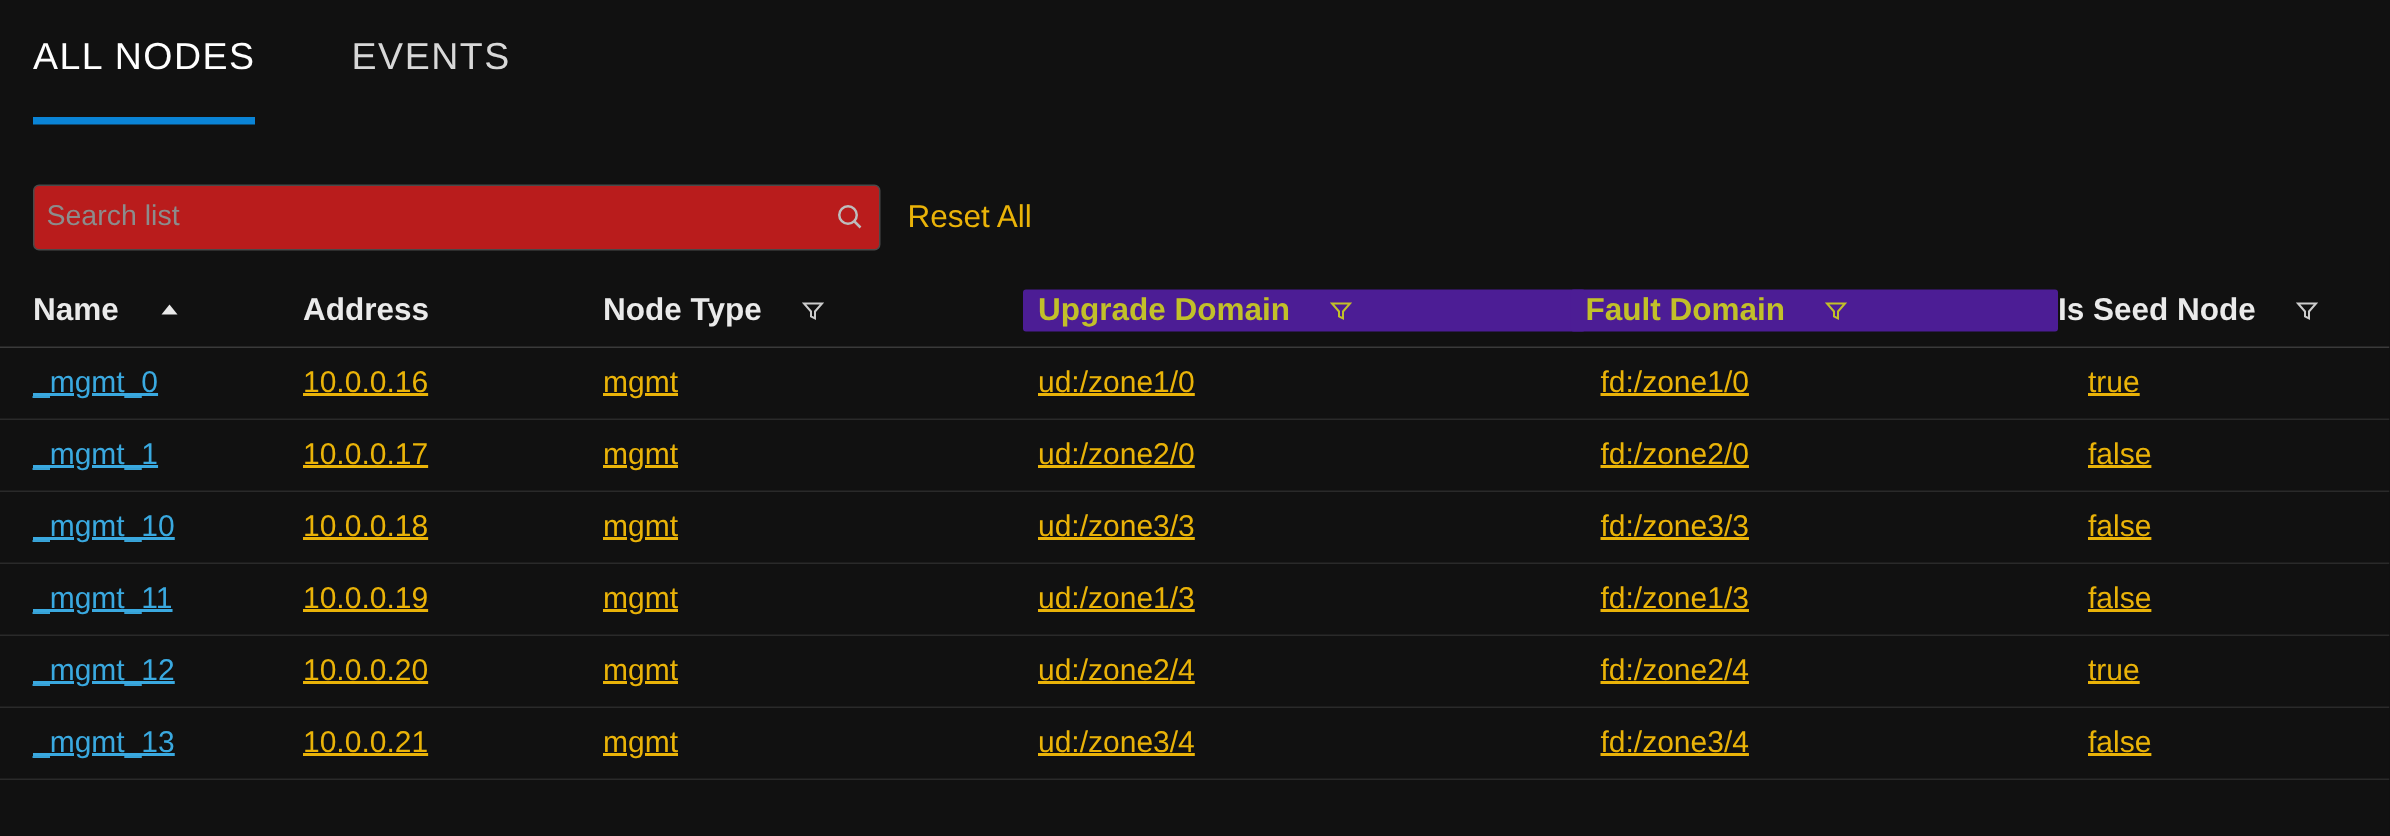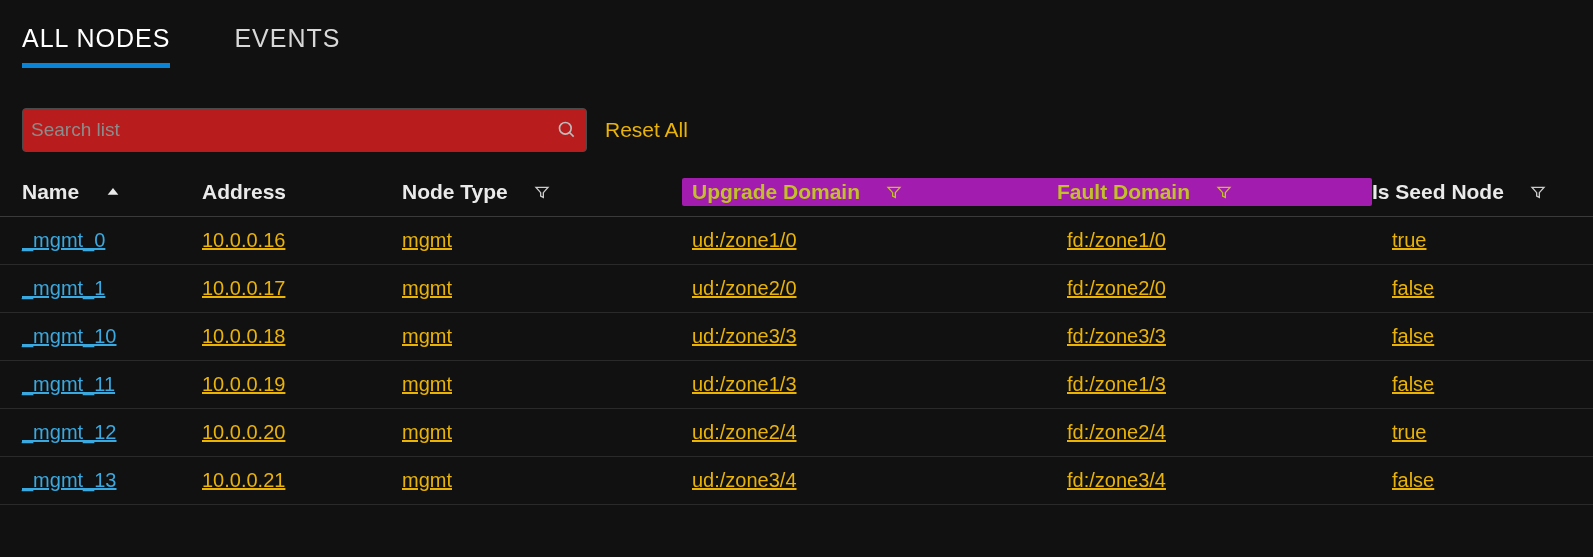--- a/index.html
+++ b/index.html
@@ -18,21 +18,21 @@
     }
     .tabs {
       display: flex;
       gap: 64px;
       padding: 24px 22px 0 22px;
     }
     .tab {
       font-size: 25px;
       letter-spacing: 1px;
       color: #d8d8d8;
-      padding-bottom: 10px;
+      padding-bottom: 25px;
       cursor: pointer;
       font-weight: 400;
     }
     .tab.active {
       color: #ffffff;
       border-bottom: 5px solid #0a84d6;
     }
     .toolbar {
       display: flex;
       align-items: center;
@@ -81,21 +81,21 @@
     }
     .th {
       display: flex;
       align-items: center;
       gap: 26px;
       font-weight: 600;
       font-size: 21px;
       color: #eaeaea;
     }
     .th.highlight {
-      background-color: #a21caf;
+      background-color: #4c1d95;
       color: #c2c029;
       padding: 2px 10px;
       border-radius: 2px;
       margin-left: -10px;
     }
     .sort-icon, .filter-icon {
       width: 16px;
       height: 16px;
       flex-shrink: 0;
     }

